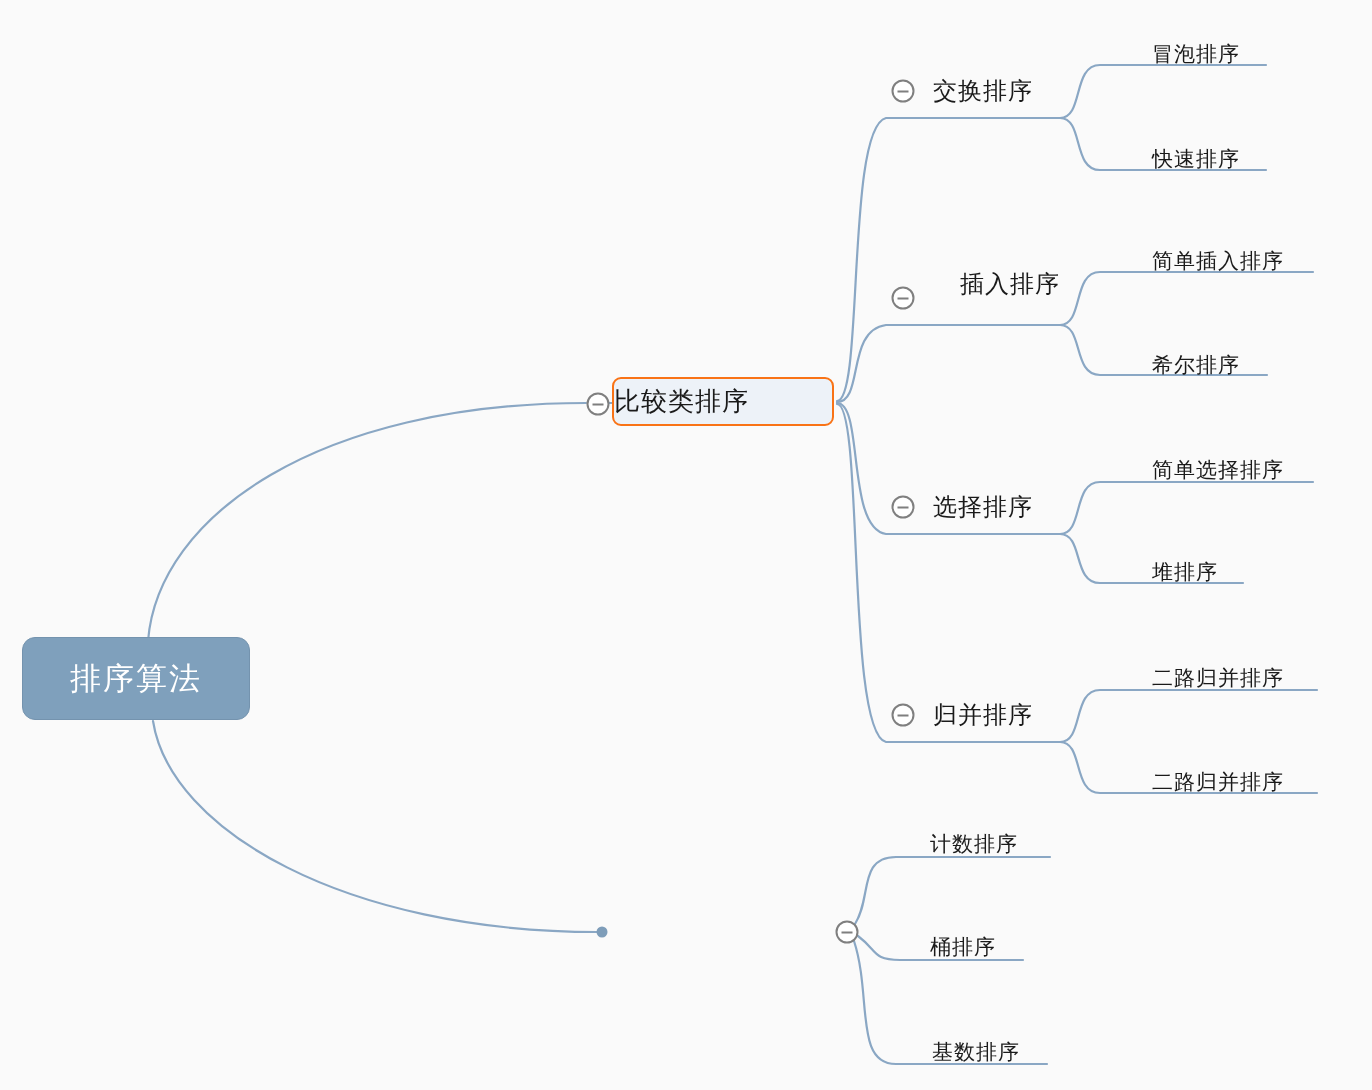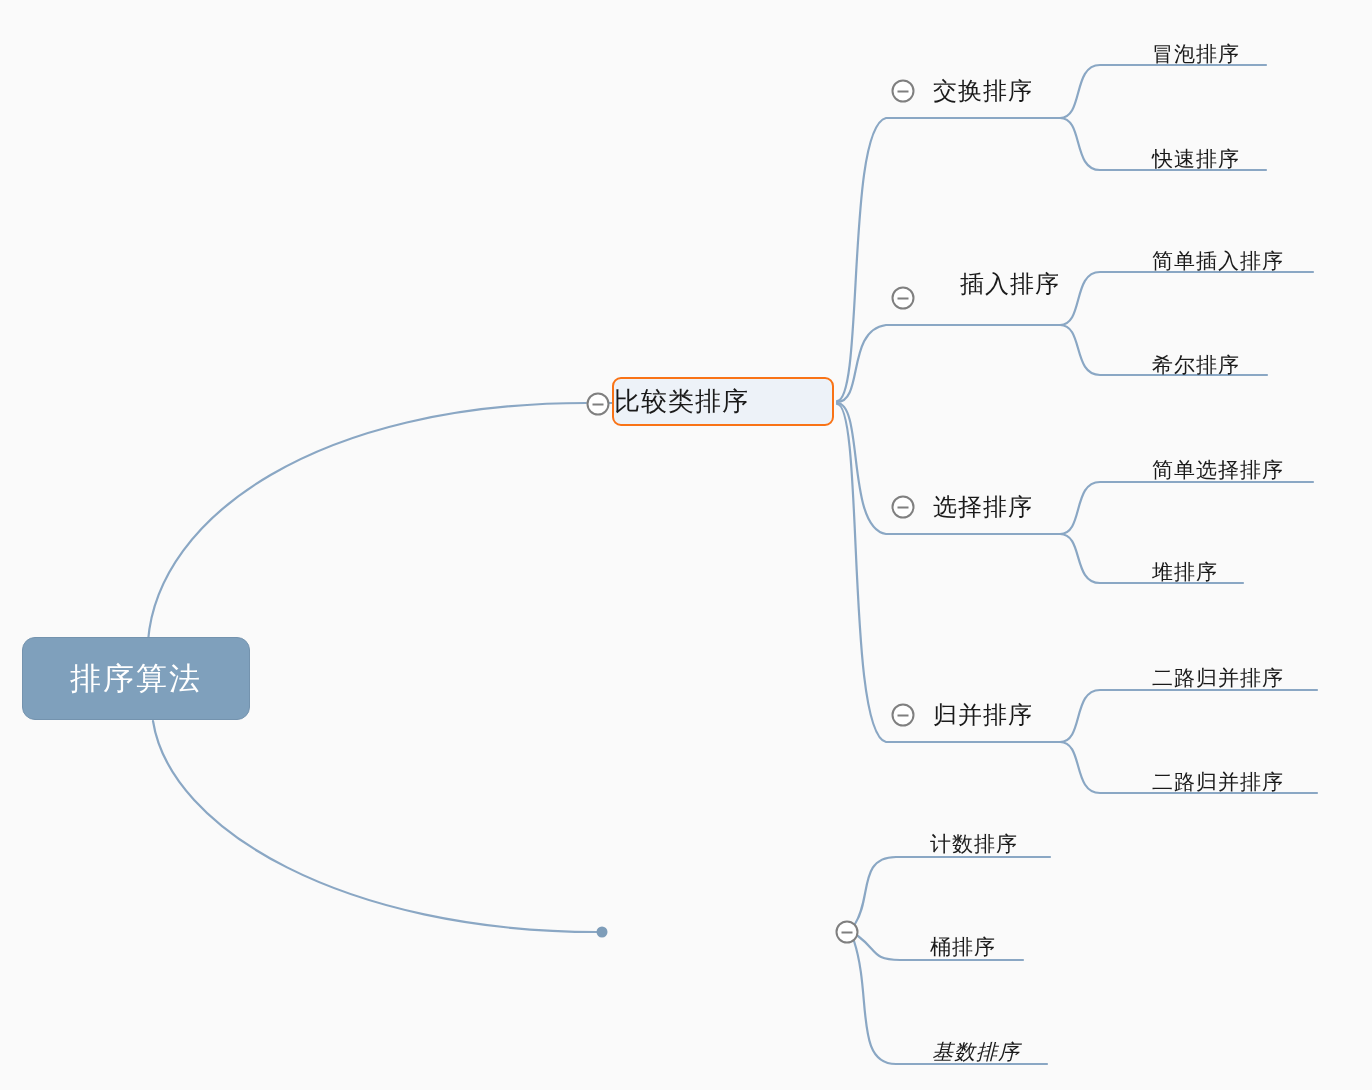--- a/index.html
+++ b/index.html
@@ -136,21 +136,21 @@
   <div class="topic leaf" style="left:1152px;top:143px;">快速排序</div>
   <div class="topic leaf" style="left:1152px;top:245px;">简单插入排序</div>
   <div class="topic leaf" style="left:1152px;top:349px;">希尔排序</div>
   <div class="topic leaf" style="left:1152px;top:454px;">简单选择排序</div>
   <div class="topic leaf" style="left:1152px;top:556px;">堆排序</div>
   <div class="topic leaf" style="left:1152px;top:662px;">二路归并排序</div>
   <div class="topic leaf" style="left:1152px;top:766px;">二路归并排序</div>
 
   <div class="topic leaf" style="left:930px;top:828px;">计数排序</div>
   <div class="topic leaf" style="left:930px;top:931px;">桶排序</div>
-  <div class="topic leaf" style="left:932px;top:1036px;font-style:italic;">基数排序</div>
+  <div class="topic leaf" style="left:932px;top:1036px;">基数排序</div>
 
   <div class="collapse" style="left:598px;top:404px;">
       <span class="minus"></span>
     </div>
   <div class="collapse" style="left:903px;top:91px;">
       <span class="minus"></span>
     </div>
   <div class="collapse" style="left:903px;top:298px;">
       <span class="minus"></span>
     </div>

